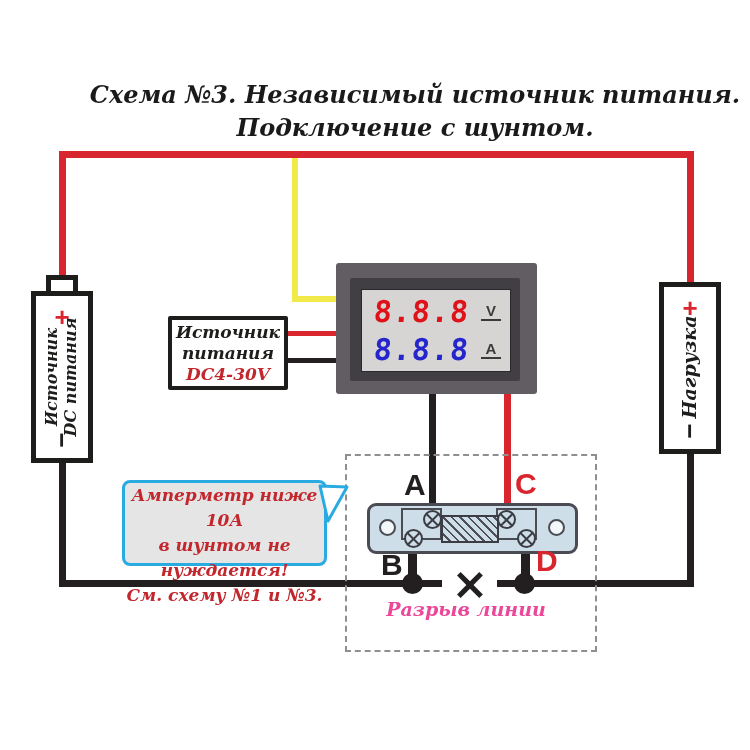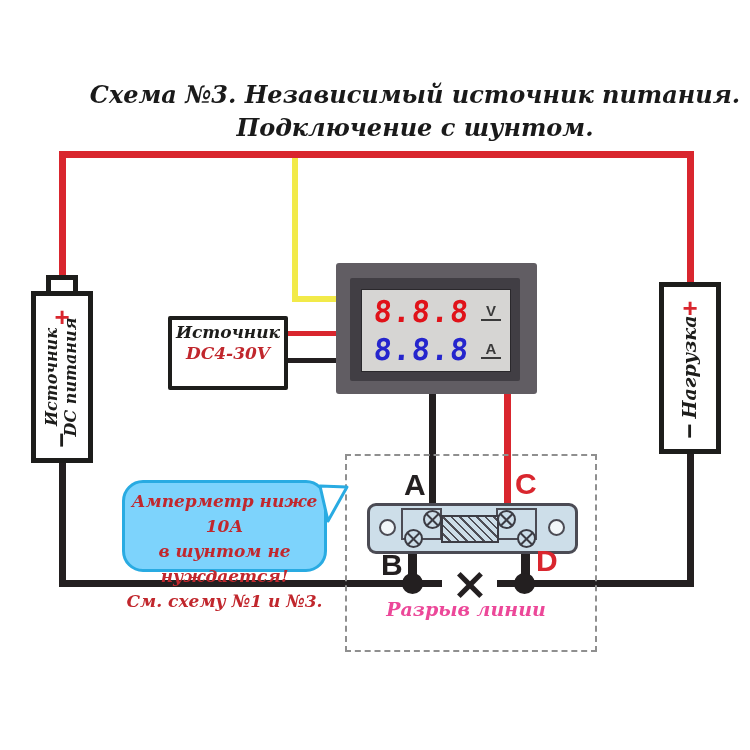--- a/index.html
+++ b/index.html
@@ -67,23 +67,23 @@
           font-size:30px;color:#231f20;line-height:30px;}
   .tlabel.red{color:#d9262e;}
 
   .dot{position:absolute;width:21px;height:21px;border-radius:50%;background:#231f20;}
   .xmark{position:absolute;left:450px;top:560px;width:40px;height:48px;text-align:center;
          font-family:"DejaVu Sans",sans-serif;font-weight:bold;font-size:44px;line-height:48px;color:#231f20;}
   .breaklbl{position:absolute;left:366px;top:598px;width:200px;text-align:center;color:#ec4899;
             font-weight:bold;font-style:italic;font-size:19px;}
 
   
-  .bubble{position:absolute;left:122px;top:480px;width:199px;height:80px;background:#7dd3fc;
-          border:3px solid #29abe2;border-radius:21px;text-align:center;color:#c1272d;
-          font-weight:bold;font-style:italic;font-size:17px;line-height:25px;padding-top:6px;z-index:5;}
+  .bubble{position:absolute;left:122px;top:480px;width:199px;height:80px;background:#e5e5e5;
+          border:3px solid #29abe2;border-radius:8px;text-align:center;color:#c1272d;
+          font-weight:bold;font-style:italic;font-size:17px;line-height:25px;z-index:5;}
   .tail{position:absolute;left:312px;top:476px;z-index:6;}
 </style>
 </head>
 <body>
 
 <div class="canvas">
 
   <div class="title">
     <div>Схема №3. Независимый источник питания.</div>
     <div>Подключение с шунтом.</div>
@@ -116,20 +116,21 @@
   </div>
 
   <div class="comp" style="left:659px;top:282px;width:52px;height:162px">
     <span class="plus" style="top:8px">+</span>
     <div class="rot" style="left:-49px;top:68px;width:150px;height:24px;font-size:19px;line-height:22px">Нагрузка</div>
     <span class="minus" style="bottom:8px">−</span>
   </div>
 
   <div class="psu">
     <div>Источник</div>
+    <div>питания</div>
     <div class="dcred">DC4-30V</div>
   </div>
 
   <div class="meter">
     <div class="bezel">
       <div class="display">
         <div class="drow">
           <span class="digits r">8.8.8</span>
           <span class="unit">V</span>
         </div>

